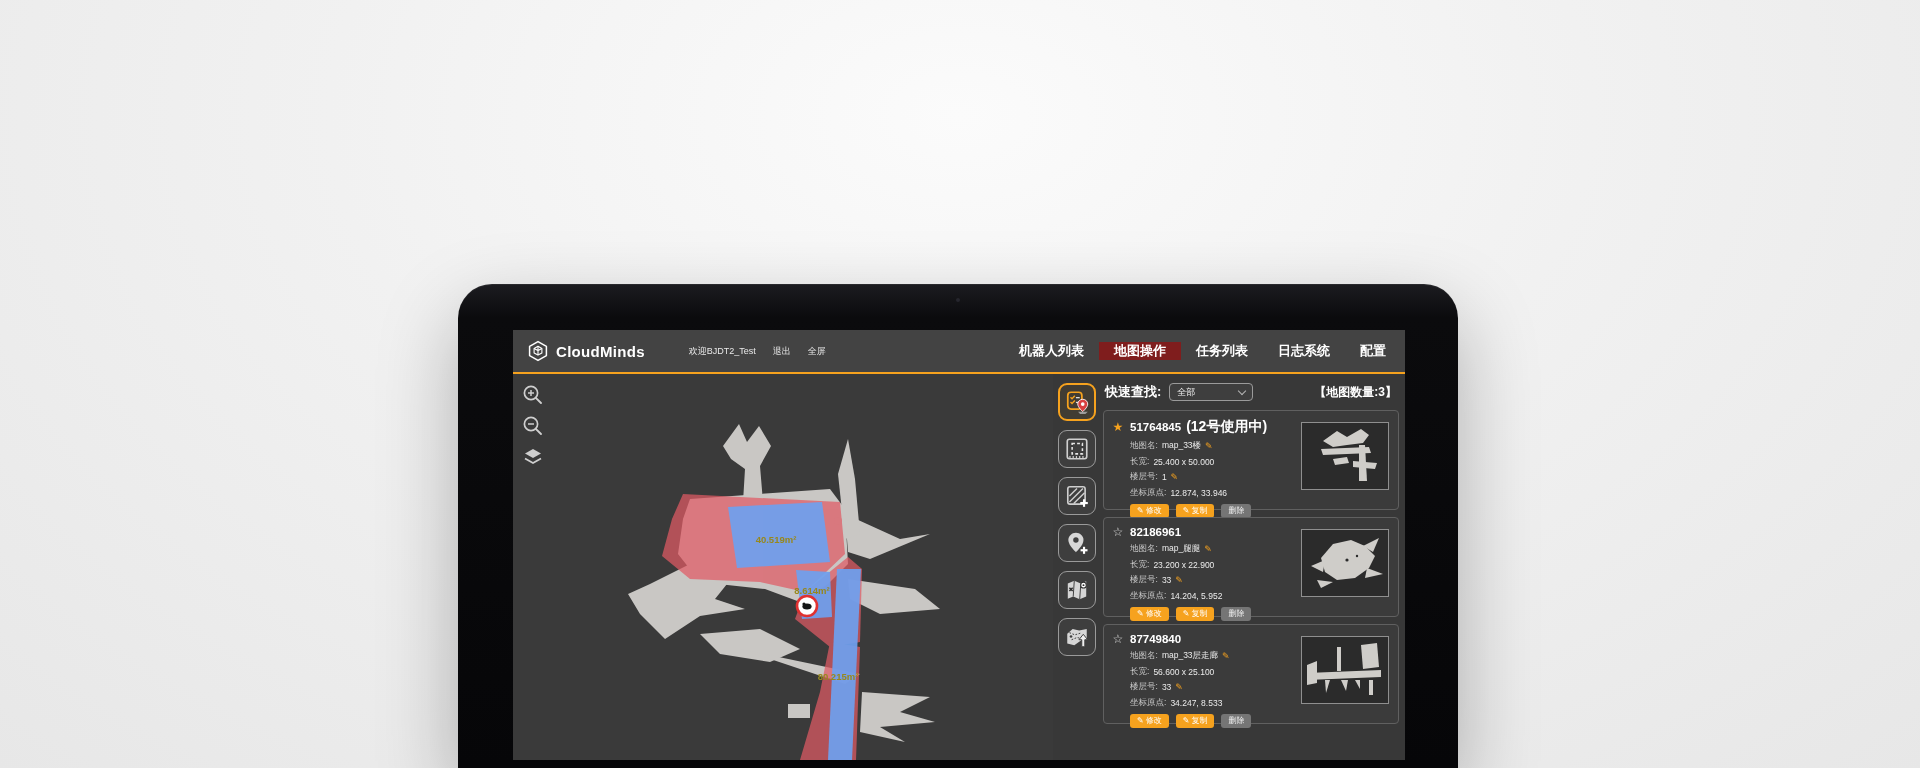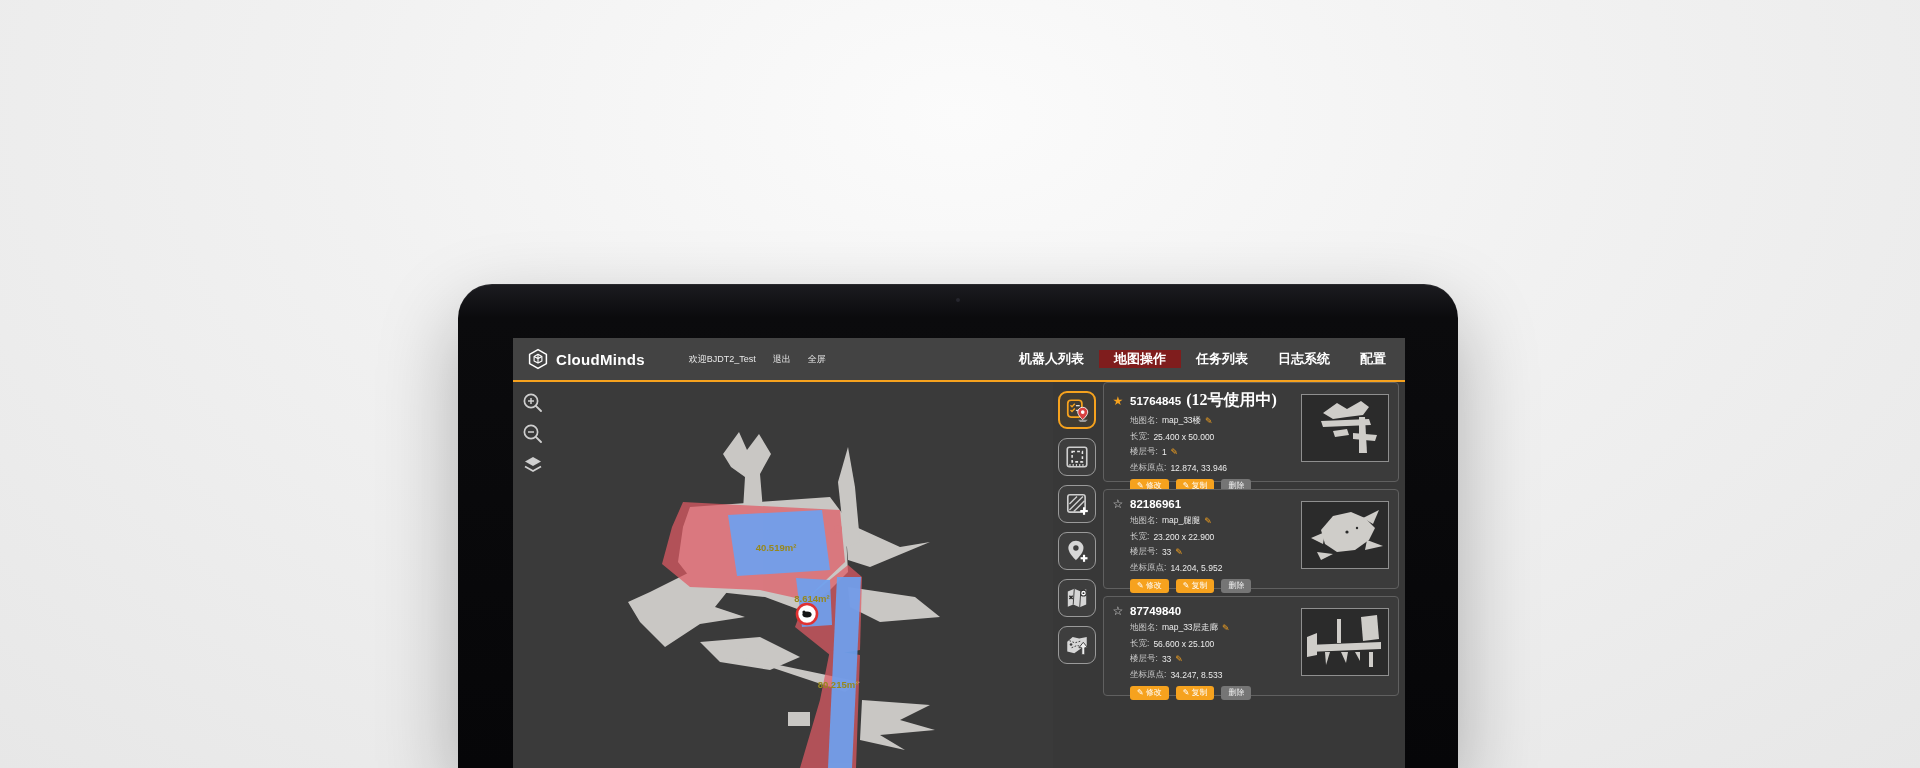--- a/index.html
+++ b/index.html
@@ -8,21 +8,21 @@
   .page { position:relative; width:1920px; height:768px;
           background:radial-gradient(ellipse 1400px 900px at 50% 15%, #fbfbfb 0%, #f1f1f1 45%, #e7e7e7 100%); }
 
   
   .laptop { position:absolute; left:458px; top:284px; width:1000px; height:484px;
             background:linear-gradient(180deg,#1c1c20 0%,#0b0b0d 7%,#060608 100%);
             border-radius:34px 34px 0 0;
             box-shadow:0 30px 80px rgba(0,0,0,.28), inset 0 1px 1px rgba(255,255,255,.07); }
   .webcam { position:absolute; top:14px; left:50%; margin-left:-2px; width:4px; height:4px;
             border-radius:50%; background:#26262e; }
-  .screen { position:absolute; left:55px; top:54px; width:892px; height:430px;
+  .screen { position:absolute; left:55px; top:46px; width:892px; height:430px;
             background:#383838; display:flex; flex-direction:column; overflow:hidden; }
 
   
   .navbar { height:44px; flex:none; background:#434343; border-bottom:2px solid #F6A21E;
             display:flex; align-items:center; padding-left:14px; }
   .brand { display:flex; align-items:center; gap:7px; }
   .brand-name { font-size:15px; font-weight:bold; color:#fff; letter-spacing:.3px; }
   .nav-links { display:flex; align-items:center; gap:17px; margin-left:44px; }
   .nav-link { font-size:9px; color:#e9e9e9; cursor:pointer; white-space:nowrap; }
   .nav-tabs { margin-left:auto; display:flex; height:100%; padding-right:4px;align-items:center; }
@@ -55,21 +55,21 @@
              border-bottom:1.4px solid #b5b5b5; transform:rotate(45deg); margin-top:-3px; }
   .map-count { margin-left:auto; font-size:12px; font-weight:bold; color:#fff; white-space:nowrap; }
 
   .cards { flex:1; display:flex; flex-direction:column; gap:7px; overflow:hidden; }
   .card { flex:none; height:100px; border:1px solid #606060; border-radius:4px;
           background:#3b3b3b; position:relative; padding:7px 8px 0 7px; }
   .card-title { display:flex; align-items:center; gap:5px; }
   .star { font-size:12px; color:#dcdcdc; width:14px; text-align:center; cursor:pointer; }
   .star.filled { color:#F6A21E; }
   .card-id { font-size:11.5px; font-weight:bold; color:#fff; }
-  .card-suffix { font-size:16px; font-weight:bold; color:#fff;font-family:Liberation Serif, serif; }
+  .card-suffix { font-size:14px; font-weight:bold; color:#fff; }
   .card-fields { margin:4px 0 0 19px; display:flex; flex-direction:column; gap:3.5px; }
   .field { font-size:8.5px; color:#c9c9c9; display:flex; align-items:center; gap:4px; white-space:nowrap; }
   .field .value { color:#ececec; }
   .pencil { color:#F6A21E; font-size:9px; cursor:pointer; }
   .card-actions { margin:5px 0 0 19px; display:flex; gap:7px; }
   .btn { height:14px; padding:0 7px; border-radius:3px; font-size:8px; color:#fff;
          display:inline-flex; align-items:center; gap:2px; cursor:pointer; }
   .btn.orange { background:#F6A21E; }
   .btn.gray { background:#757575; color:#efefef; }
   .btn .pencil { color:#fff; font-size:8px; }
@@ -241,20 +241,28 @@
                 <path d="M5 8 L10 10 L15 8.5" stroke-dasharray="1.6 1.4"></path>
                 <path d="M7 14.5 L12 12.5 L17 13.5" stroke-dasharray="1.6 1.4"></path>
               </g>
               <circle cx="6.5" cy="11.5" r="1.2" fill="#3e3e3e"></circle>
               <path d="M17.8 9.5 L13.8 14.5 L16.4 14.5 L16.4 21 L19.2 21 L19.2 14.5 L21.8 14.5 Z" fill="#efefef" stroke="#3e3e3e" stroke-width="0.9"></path>
             </svg>
           </div>
         </div>
 
         <div class="panel">
+          <div class="panel-head">
+            <span class="qs-label">快速查找:</span>
+            <div class="filter-select">
+              <span>全部</span>
+              <span class="chevron"></span>
+            </div>
+            <span class="map-count">【地图数量:3】</span>
+          </div>
 
           <div class="cards">
 
             <div class="card">
               <div class="card-title">
                 <span class="star filled">★</span>
                 <span class="card-id">51764845</span>
                 <span class="card-suffix">(12号使用中)</span>
               </div>
               <div class="card-fields">

